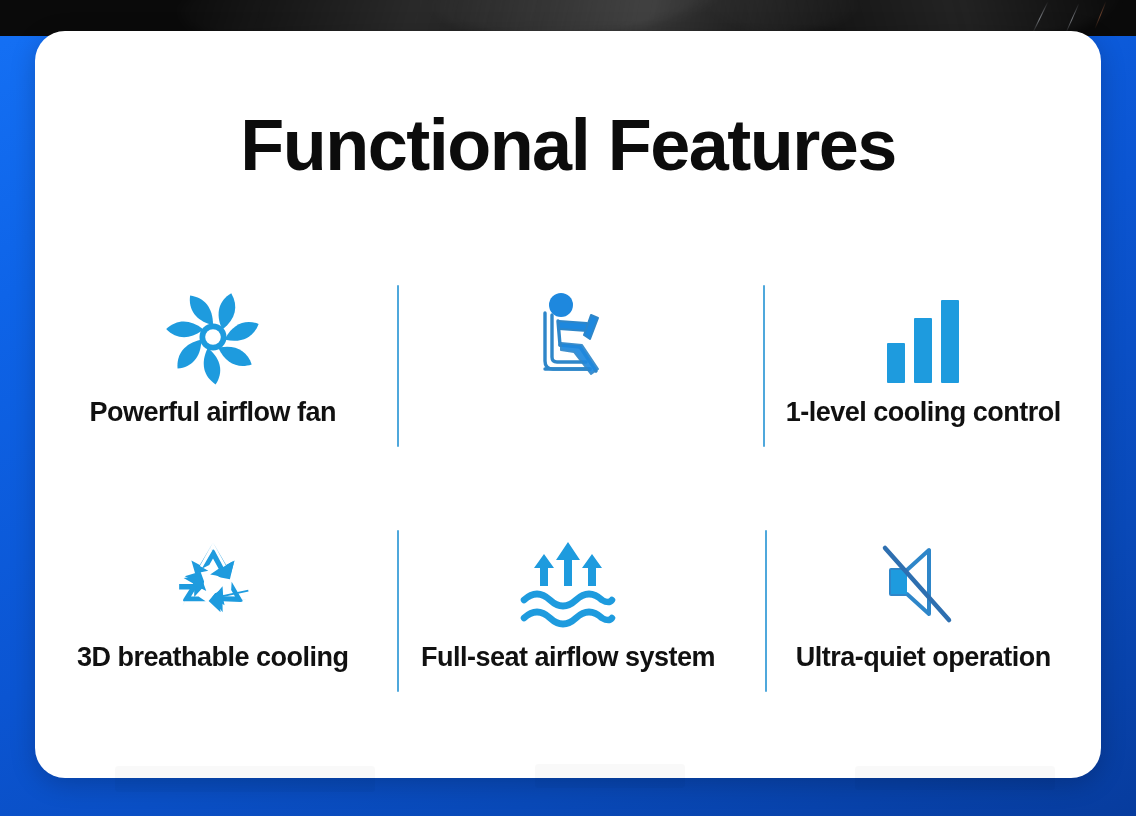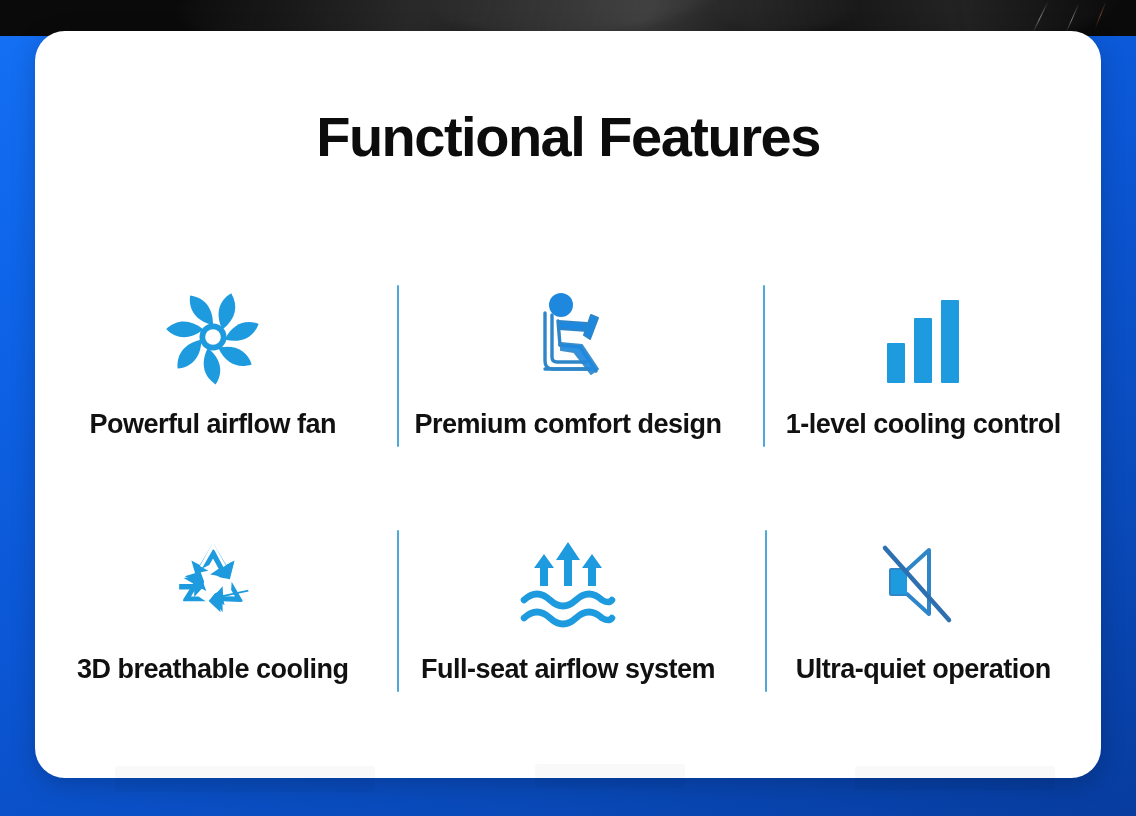--- a/index.html
+++ b/index.html
@@ -60,21 +60,21 @@
     border-radius: 30px;
     box-shadow: 0 6px 26px rgba(0,0,0,0.20);
   }
 
   
   #title {
     position: absolute;
     left: 0; top: 78px;
     width: 1066px;
     text-align: center;
-    font-size: 56px;
+    font-size: 72px;
     line-height: 1;
     font-weight: 700;
     letter-spacing: -1.5px;
     color: #0c0c0c;
     font-family: "Liberation Sans", sans-serif;
     font-stretch: condensed;
   }
 
   
   #grid {
@@ -99,21 +99,20 @@
     justify-content: flex-start;
     padding-top: 18px;
   }
   .icon-wrap {
     height: 120px;
     display: flex;
     align-items: center;
     justify-content: center;
   }
   .cell-label {
-    margin-top: 12px;
     font-size: 27px;
     font-weight: 700;
     color: #111111;
     letter-spacing: -0.5px;
     white-space: nowrap;
     font-family: "Liberation Sans", sans-serif;
     font-stretch: condensed;
   }
   .divider {
     position: absolute;
@@ -207,21 +206,20 @@
 
               <circle cx="43" cy="20" r="12" fill="#1E88DE"></circle>
 
               <path d="M41 36 L69 38 L69 46 L41 44 Z" fill="#1E88DE" stroke="#2E86C9" stroke-width="2" stroke-linejoin="round"></path>
 
               <path d="M73 30 L80 33 L72 54 L66 50 Z" fill="#1E88DE" stroke="#2E86C9" stroke-width="2" stroke-linejoin="round"></path>
 
               <path d="M43 58 L64 60 L80 84 L73 89 L56 67 L43 65 Z" fill="#1E88DE" opacity="0.92" stroke="#2E86C9" stroke-width="2" stroke-linejoin="round"></path>
             </svg>
           </div>
-          <div class="cell-label">Premium comfort design</div>
         </div>
 
         <div class="cell">
           <div class="icon-wrap">
             <svg width="96" height="100" viewBox="0 0 96 100" aria-hidden="true">
               <g fill="#1E9BDE">
                 <rect x="12" y="56" width="18" height="40" rx="1"></rect>
                 <rect x="39" y="31" width="18" height="65" rx="1"></rect>
                 <rect x="66" y="13" width="18" height="83" rx="1"></rect>
               </g>

